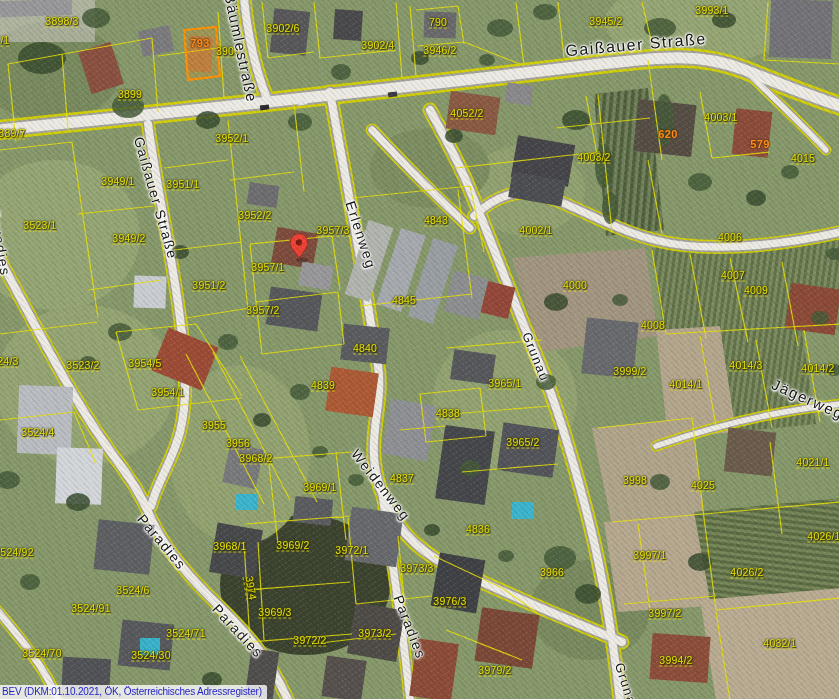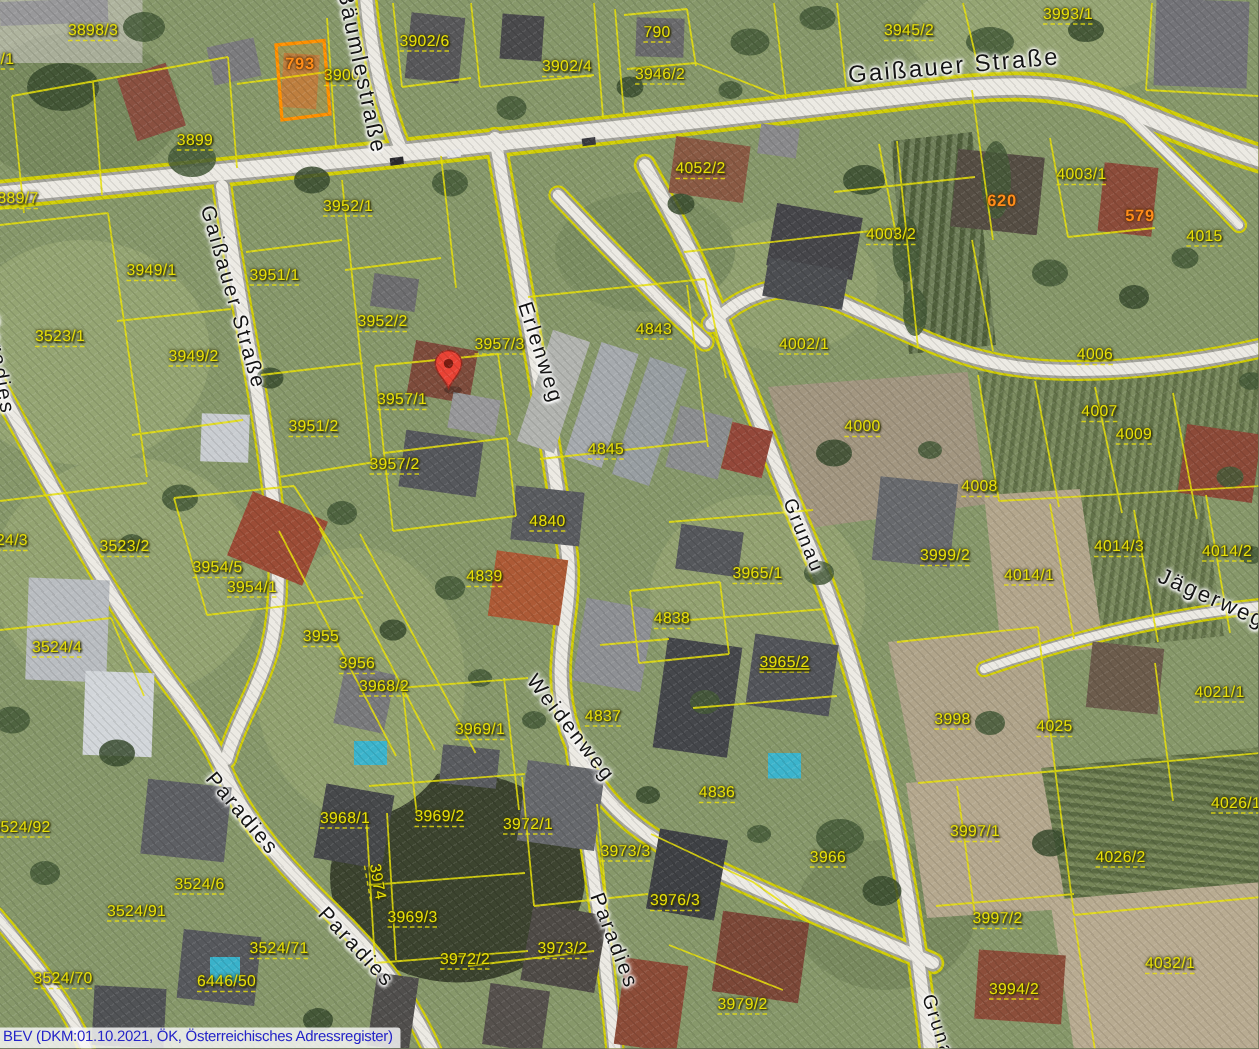--- a/index.html
+++ b/index.html
@@ -247,35 +247,35 @@
       <div class="plabel" style="left: 606px; top: 21px; transform: translate(-50%, -50%) rotate(0deg);">3945/2</div>
       <div class="plabel" style="left: 712px; top: 10px; transform: translate(-50%, -50%) rotate(0deg);">3993/1</div>
       <div class="plabel" style="left: 467px; top: 113px; transform: translate(-50%, -50%) rotate(0deg);">4052/2</div>
       <div class="plabel" style="left: 594px; top: 157px; transform: translate(-50%, -50%) rotate(0deg);">4003/2</div>
       <div class="plabel" style="left: 721px; top: 117px; transform: translate(-50%, -50%) rotate(0deg);">4003/1</div>
       <div class="plabel" style="left: 803px; top: 158px; transform: translate(-50%, -50%) rotate(0deg);">4015</div>
       <div class="plabel" style="left: 536px; top: 230px; transform: translate(-50%, -50%) rotate(0deg);">4002/1</div>
       <div class="plabel" style="left: 436px; top: 220px; transform: translate(-50%, -50%) rotate(0deg);">4843</div>
       <div class="plabel" style="left: 333px; top: 230px; transform: translate(-50%, -50%) rotate(0deg);">3957/3</div>
       <div class="plabel" style="left: 232px; top: 138px; transform: translate(-50%, -50%) rotate(0deg);">3952/1</div>
-      <div class="plabel" style="left: 101px; top: 181px; transform: translate(-50%, -50%) rotate(0deg);">3949/1</div>
+      <div class="plabel" style="left: 118px; top: 181px; transform: translate(-50%, -50%) rotate(0deg);">3949/1</div>
       <div class="plabel" style="left: 183px; top: 184px; transform: translate(-50%, -50%) rotate(0deg);">3951/1</div>
       <div class="plabel" style="left: 40px; top: 225px; transform: translate(-50%, -50%) rotate(0deg);">3523/1</div>
       <div class="plabel" style="left: 129px; top: 238px; transform: translate(-50%, -50%) rotate(0deg);">3949/2</div>
       <div class="plabel" style="left: 255px; top: 215px; transform: translate(-50%, -50%) rotate(0deg);">3952/2</div>
       <div class="plabel" style="left: 209px; top: 285px; transform: translate(-50%, -50%) rotate(0deg);">3951/2</div>
       <div class="plabel" style="left: 268px; top: 267px; transform: translate(-50%, -50%) rotate(0deg);">3957/1</div>
       <div class="plabel" style="left: 263px; top: 310px; transform: translate(-50%, -50%) rotate(0deg);">3957/2</div>
       <div class="plabel" style="left: 404px; top: 300px; transform: translate(-50%, -50%) rotate(0deg);">4845</div>
       <div class="plabel" style="left: 365px; top: 348px; transform: translate(-50%, -50%) rotate(0deg);">4840</div>
       <div class="plabel" style="left: 323px; top: 385px; transform: translate(-50%, -50%) rotate(0deg);">4839</div>
       <div class="plabel" style="left: 448px; top: 413px; transform: translate(-50%, -50%) rotate(0deg);">4838</div>
       <div class="plabel" style="left: 402px; top: 478px; transform: translate(-50%, -50%) rotate(0deg);">4837</div>
       <div class="plabel" style="left: 505px; top: 383px; transform: translate(-50%, -50%) rotate(0deg);">3965/1</div>
-      <div class="plabel" style="left: 523px; top: 442px; transform: translate(-50%, -50%) rotate(0deg); text-decoration: underline;">3965/2</div>
+      <div class="plabel" style="left: 523px; top: 442px; transform: translate(-50%, -50%) rotate(0deg);">3965/2</div>
       <div class="plabel" style="left: 575px; top: 285px; transform: translate(-50%, -50%) rotate(0deg);">4000</div>
       <div class="plabel" style="left: 730px; top: 237px; transform: translate(-50%, -50%) rotate(0deg);">4006</div>
       <div class="plabel" style="left: 733px; top: 275px; transform: translate(-50%, -50%) rotate(0deg);">4007</div>
       <div class="plabel" style="left: 756px; top: 290px; transform: translate(-50%, -50%) rotate(0deg);">4009</div>
       <div class="plabel" style="left: 653px; top: 325px; transform: translate(-50%, -50%) rotate(0deg);">4008</div>
       <div class="plabel" style="left: 746px; top: 365px; transform: translate(-50%, -50%) rotate(0deg);">4014/3</div>
       <div class="plabel" style="left: 818px; top: 368px; transform: translate(-50%, -50%) rotate(0deg);">4014/2</div>
       <div class="plabel" style="left: 686px; top: 384px; transform: translate(-50%, -50%) rotate(0deg);">4014/1</div>
       <div class="plabel" style="left: 630px; top: 371px; transform: translate(-50%, -50%) rotate(0deg);">3999/2</div>
       <div class="plabel" style="left: 635px; top: 480px; transform: translate(-50%, -50%) rotate(0deg);">3998</div>
@@ -294,31 +294,31 @@
       <div class="plabel" style="left: 397px; top: 568px; transform: translate(-50%, -50%) rotate(0deg); margin-left: 20px;">3973/3</div>
       <div class="plabel" style="left: 375px; top: 633px; transform: translate(-50%, -50%) rotate(0deg);">3973/2</div>
       <div class="plabel" style="left: 352px; top: 550px; transform: translate(-50%, -50%) rotate(0deg);">3972/1</div>
       <div class="plabel" style="left: 310px; top: 640px; transform: translate(-50%, -50%) rotate(0deg);">3972/2</div>
       <div class="plabel" style="left: 293px; top: 545px; transform: translate(-50%, -50%) rotate(0deg);">3969/2</div>
       <div class="plabel" style="left: 275px; top: 612px; transform: translate(-50%, -50%) rotate(0deg);">3969/3</div>
       <div class="plabel" style="left: 320px; top: 487px; transform: translate(-50%, -50%) rotate(0deg);">3969/1</div>
       <div class="plabel" style="left: 256px; top: 458px; transform: translate(-50%, -50%) rotate(0deg);">3968/2</div>
       <div class="plabel" style="left: 230px; top: 546px; transform: translate(-50%, -50%) rotate(0deg);">3968/1</div>
       <div class="plabel" style="left: 83px; top: 365px; transform: translate(-50%, -50%) rotate(0deg);">3523/2</div>
-      <div class="plabel" style="left: 145px; top: 363px; transform: translate(-50%, -50%) rotate(0deg); margin-top: 16px;">3954/5</div>
+      <div class="plabel" style="left: 145px; top: 363px; transform: translate(-50%, -50%) rotate(0deg);">3954/5</div>
       <div class="plabel" style="left: 168px; top: 392px; transform: translate(-50%, -50%) rotate(0deg);">3954/1</div>
       <div class="plabel" style="left: 38px; top: 432px; transform: translate(-50%, -50%) rotate(0deg);">3524/4</div>
       <div class="plabel" style="left: 8px; top: 361px; transform: translate(-50%, -50%) rotate(0deg);">24/3</div>
       <div class="plabel" style="left: 214px; top: 425px; transform: translate(-50%, -50%) rotate(0deg);">3955</div>
       <div class="plabel" style="left: 238px; top: 443px; transform: translate(-50%, -50%) rotate(0deg);">3956</div>
       <div class="plabel" style="left: 14px; top: 552px; transform: translate(-50%, -50%) rotate(0deg);">3524/92</div>
       <div class="plabel" style="left: 133px; top: 590px; transform: translate(-50%, -50%) rotate(0deg);">3524/6</div>
       <div class="plabel" style="left: 91px; top: 608px; transform: translate(-50%, -50%) rotate(0deg);">3524/91</div>
       <div class="plabel" style="left: 186px; top: 633px; transform: translate(-50%, -50%) rotate(0deg);">3524/71</div>
-      <div class="plabel" style="left: 151px; top: 655px; transform: translate(-50%, -50%) rotate(0deg);">6446/50</div>
+      <div class="plabel" style="left: 151px; top: 655px; transform: translate(-50%, -50%) rotate(0deg);">3524/30</div>
       <div class="plabel" style="left: 42px; top: 653px; transform: translate(-50%, -50%) rotate(0deg);">3524/70</div>
       <div class="plabel" style="left: 251px; top: 588px; transform: translate(-50%, -50%) rotate(80deg);">3974</div>
       <div class="slabel" style="left: 636px; top: 45px; transform: translate(-50%, -50%) rotate(-5deg); font-size: 16px;">Gaißauer Straße</div>
       <div class="slabel" style="left: 156px; top: 198px; transform: translate(-50%, -50%) rotate(74deg); font-size: 14px;">Gaißauer Straße</div>
       <div class="slabel" style="left: 241px; top: 48px; transform: translate(-50%, -50%) rotate(78deg); font-size: 15px;">Bäumlestraße</div>
       <div class="slabel" style="left: 361px; top: 235px; transform: translate(-50%, -50%) rotate(72deg); font-size: 14px;">Erlenweg</div>
       <div class="slabel" style="left: 381px; top: 485px; transform: translate(-50%, -50%) rotate(52deg); font-size: 14px;">Weidenweg</div>
       <div class="slabel" style="left: 536px; top: 357px; transform: translate(-50%, -50%) rotate(68deg); font-size: 13px;">Grunau</div>
       <div class="slabel" style="left: 627px; top: 688px; transform: translate(-50%, -50%) rotate(72deg); font-size: 13px;">Grunau</div>
       <div class="slabel" style="left: 0px; top: 243px; transform: translate(-50%, -50%) rotate(80deg); font-size: 14px;">Paradies</div>

